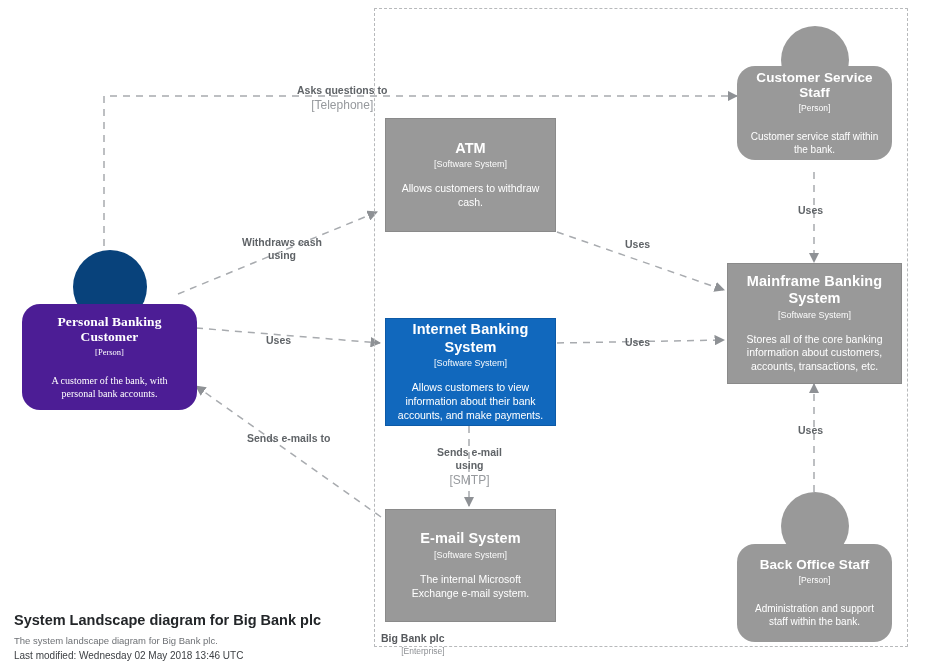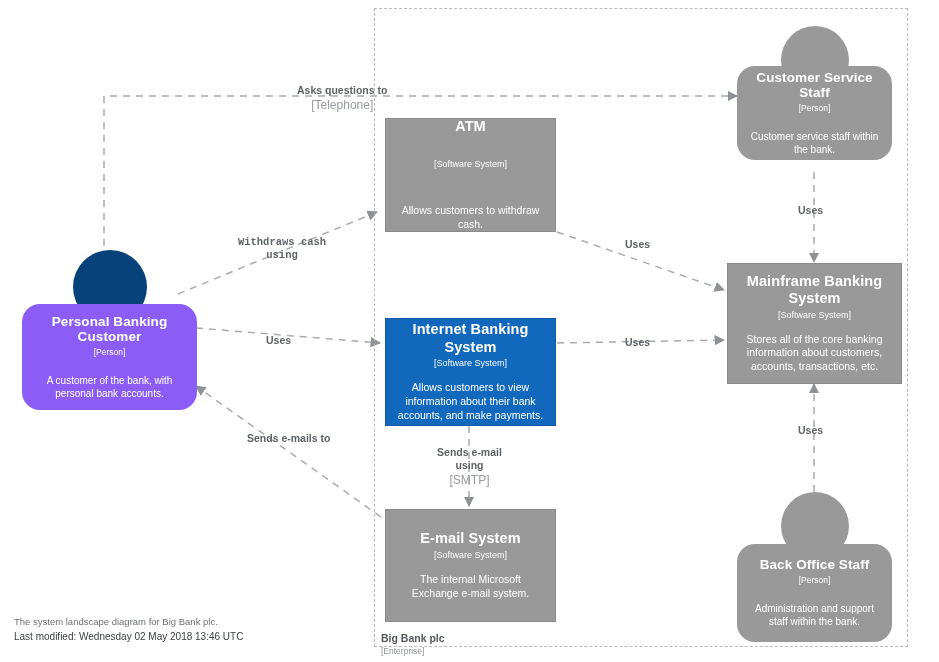--- a/index.html
+++ b/index.html
@@ -43,20 +43,21 @@
     font-size: 10.5px;
     font-weight: bold;
     color: #55585c;
     display: block;
   }
   .boundary-label .bl-type {
     font-size: 8.5px;
     color: #8d9094;
     display: block;
     margin-top: 1px;
+    text-align: right;
   }
 
   
   .sysbox {
     position: absolute;
     box-sizing: border-box;
     display: flex;
     flex-direction: column;
     align-items: center;
     justify-content: center;
@@ -113,21 +114,21 @@
     align-items: center;
     justify-content: center;
     text-align: center;
     padding: 4px 12px;
     color: #ffffff;
     width: 100%;
   }
   .person.grey .head { background: #999999; }
   .person.grey .body { background: #999999; }
   .person.blue .head { background: #08427b; }
-  .person.blue .body { background: #8b5cf6; }
+  .person.blue .body { background: #4c1d95; font-family: Liberation Serif, serif; }
   .person .p-name {
     font-size: 13.5px;
     font-weight: bold;
     line-height: 1.17;
     letter-spacing: 0.1px;
   }
   .person .p-type {
     font-size: 8.5px;
     font-weight: normal;
     margin-top: 2px;
@@ -262,21 +263,21 @@
 
   <div class="person grey" style="left:737px; top:492px; width:155px; height:150px;">
     <div class="head" style="width:68px; height:68px; top:0;"></div>
     <div class="body" style="top:52px; height:98px;">
       <span class="p-name">Back Office Staff</span>
       <span class="p-type">[Person]</span>
       <span class="p-desc">Administration and support staff within the bank.</span>
     </div>
   </div>
 
-  <div class="sysbox grey" style="left:385px; top:118px; width:171px; height:114px;gap:22px;">
+  <div class="sysbox grey" style="left:385px; top:118px; width:171px; height:114px;">
     <span class="s-name">ATM</span>
     <span class="s-type">[Software System]</span>
     <span class="s-desc">Allows customers to withdraw cash.</span>
   </div>
 
   <div class="sysbox blue" style="left:385px; top:318px; width:171px; height:108px;">
     <span class="s-name">Internet Banking System</span>
     <span class="s-type">[Software System]</span>
     <span class="s-desc">Allows customers to view information about their bank accounts, and make payments.</span>
   </div>
@@ -291,21 +292,21 @@
     <span class="s-name">Mainframe Banking System</span>
     <span class="s-type">[Software System]</span>
     <span class="s-desc">Stores all of the core banking information about customers, accounts, transactions, etc.</span>
   </div>
 
   <div class="elabel" style="left:297px; top:84px;">
     <span class="el-text">Asks questions to</span>
     <span class="el-tech">[Telephone]</span>
   </div>
 
-  <div class="elabel" style="left:237px; top:236px; white-space:normal; width:90px;font-family:Liberation Mono, monospace;">
+  <div class="elabel" style="left:237px; top:236px; white-space:normal; width:90px;">
     <span class="el-text">Withdraws cash using</span>
   </div>
 
   <div class="elabel" style="left:266px; top:334px;">
     <span class="el-text">Uses</span>
   </div>
 
   <div class="elabel" style="left:247px; top:432px;">
     <span class="el-text">Sends e-mails to</span>
   </div>
@@ -325,17 +326,18 @@
 
   <div class="elabel" style="left:798px; top:204px;">
     <span class="el-text">Uses</span>
   </div>
 
   <div class="elabel" style="left:798px; top:424px;">
     <span class="el-text">Uses</span>
   </div>
 
   <div class="titleblock">
+    <div class="t-title">System Landscape diagram for Big Bank plc</div>
     <div class="t-sub">The system landscape diagram for Big Bank plc.</div>
     <div class="t-mod">Last modified: Wednesday 02 May 2018 13:46 UTC</div>
   </div>
 
 </div>
 
 </body></html>

